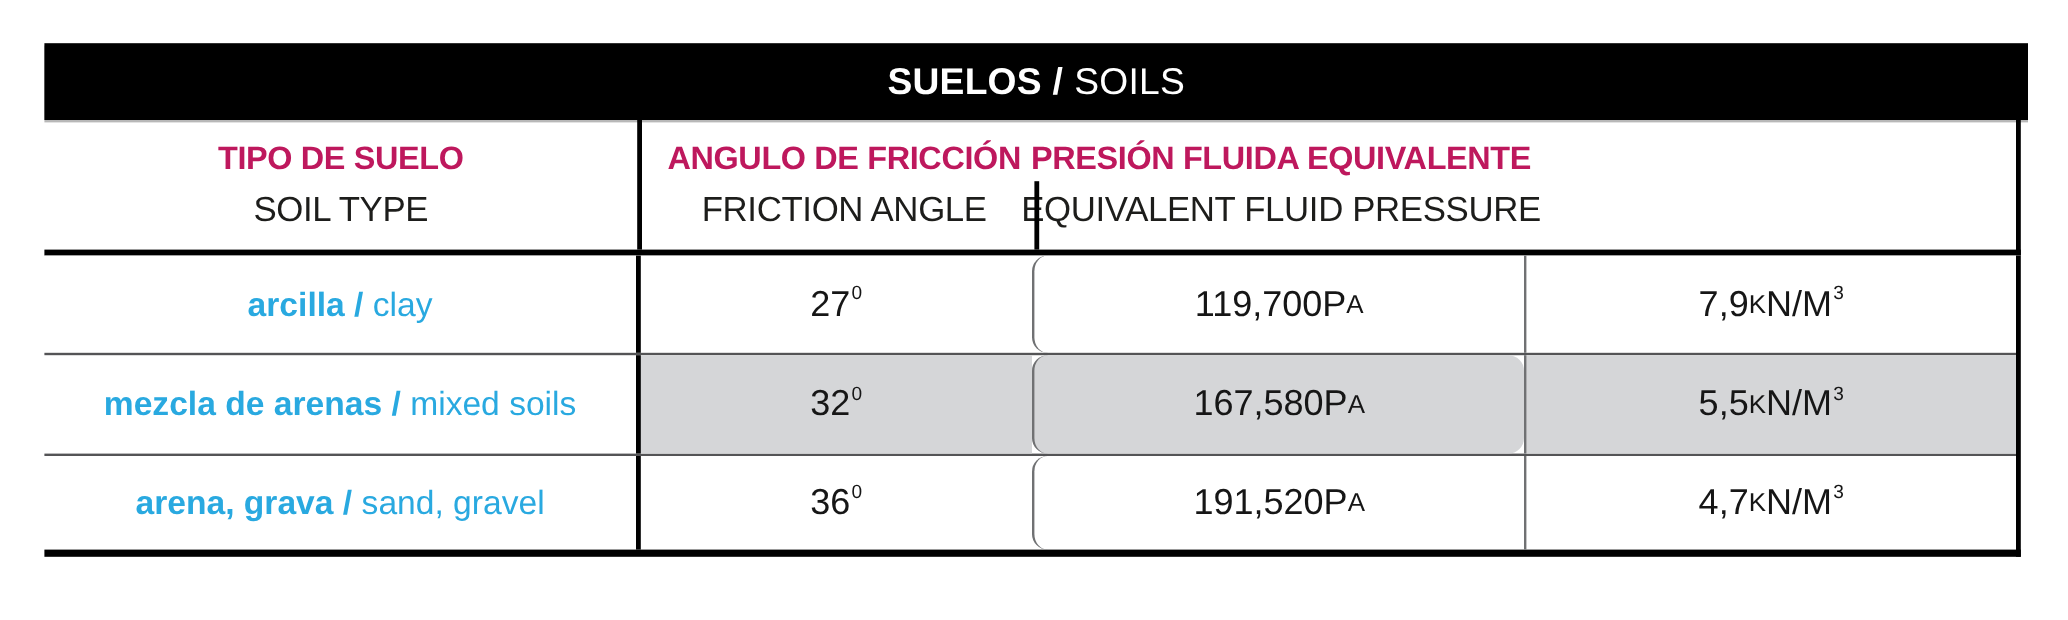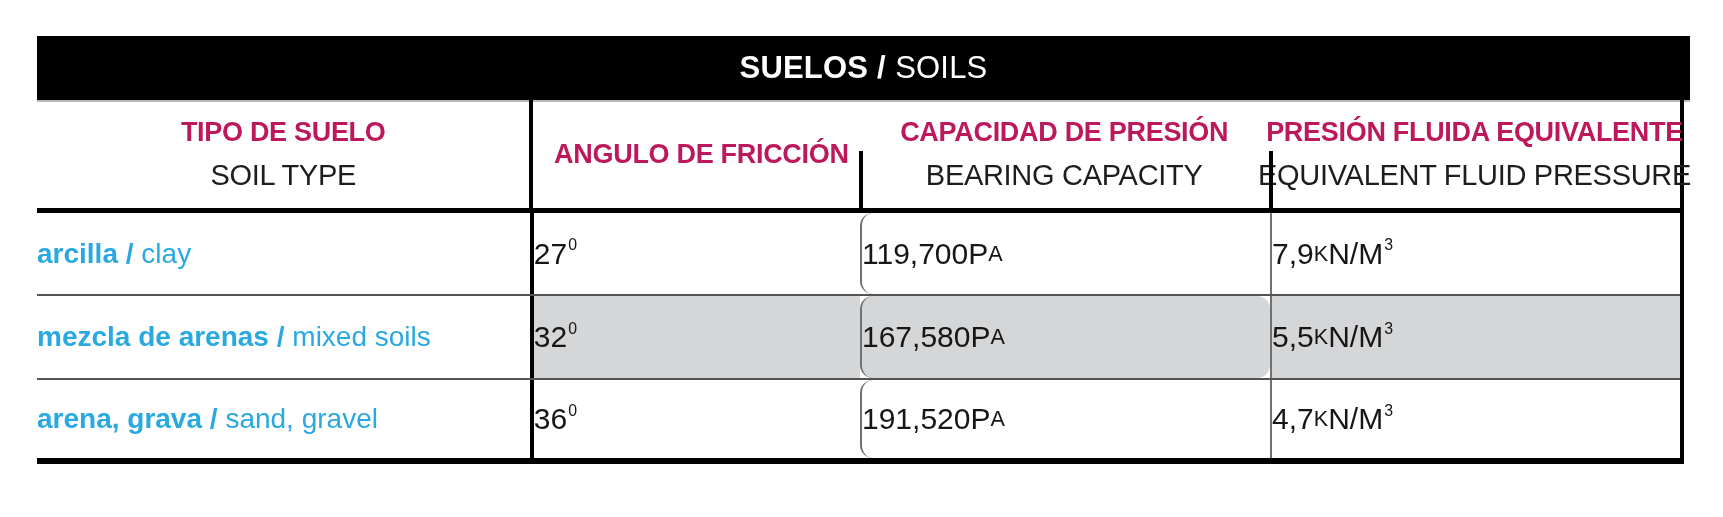--- a/index.html
+++ b/index.html
@@ -45,21 +45,21 @@
   
   .tbody {
     border-right:4px solid #000000;
     border-bottom:6px solid #000000;
     background:#ffffff;
   }
   .row { display:flex; height:83px; border-bottom:2px solid #545456; }
   .row.r2 { height:84px; }
   .row.r3 { height:78px; border-bottom:none; }
   .cell {
-    display:flex; align-items:center; 
+    display:flex; align-items:center; justify-content:center;
     font-size:30px; color:#161616; white-space:nowrap;
   }
   .c1 { width:494px; }
   .c2 { width:331px; border-left:4px solid #000000; }
   .c3 { width:411px; border-left:2px solid #707173;border-radius:13px; }
   .c4 { width:411px; border-left:2px solid #707173; }
   .row.hl .c2, .row.hl .c3, .row.hl .c4 { background:#d5d6d8; }
   
   .c1 { font-size:28px; }
   .c1 .es { color:#29a9e0; font-weight:700; margin-right:0.28em; }
@@ -80,24 +80,21 @@
       <span class="t-en">SOILS</span>
     </div>
 
     <div class="hdr">
       <div class="hcell h1">
         <span class="hd-es">TIPO DE SUELO</span>
         <span class="hd-en">SOIL TYPE</span>
       </div>
       <div class="hcell h2">
         <span class="hd-es">ANGULO DE FRICCIÓN</span>
-      </div>
-      <div class="hcell h3">
-        <span class="hd-es">CAPACIDAD DE PRESIÓN</span>
-        <span class="hd-en">BEARING CAPACITY</span>
+        <span class="hd-en">FRICTION ANGLE</span>
       </div>
       <div class="hcell h4">
         <span class="hd-es">PRESIÓN FLUIDA EQUIVALENTE</span>
         <span class="hd-en">EQUIVALENT FLUID PRESSURE</span>
       </div>
     </div>
 
     <div class="tbody">
 
       <div class="row r1">

